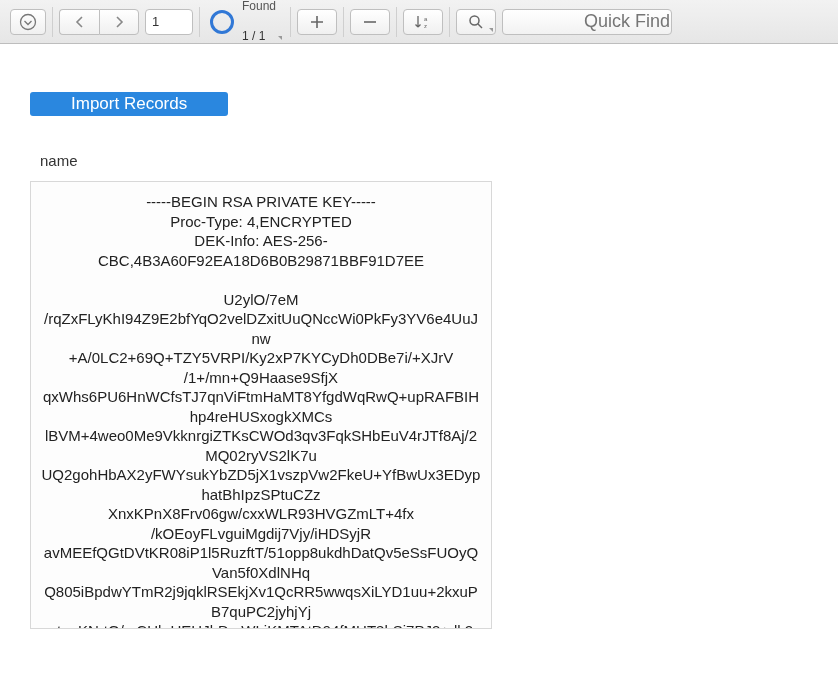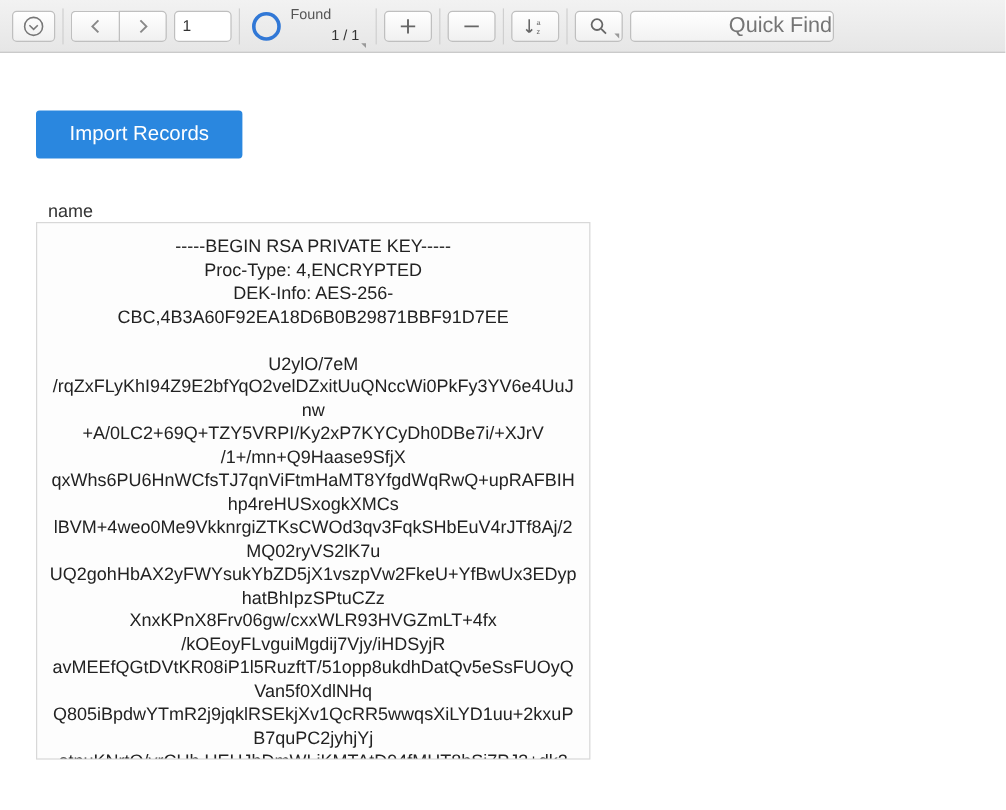--- a/index.html
+++ b/index.html
@@ -69,20 +69,21 @@
     }
     .ring {
       width: 24px;
       height: 24px;
       border: 3px solid #3178d6;
       border-radius: 50%;
       flex-shrink: 0;
     }
     .found-text {
       display: flex;
+      flex-direction: column;
       line-height: 1.1;
       font-size: 12px;
       color: #555;
     }
     .found-text .num {
       color: #333;
       margin-top: 17px;
     }
     .mini-tri {
       position: absolute;
@@ -121,32 +122,33 @@
       outline: none;
       text-align: center;
     }
     .content {
       padding: 20px 30px;
     }
     .import-btn {
       background: #2a87df;
       color: #ffffff;
       border: none;
-      padding: 0 28px;
-      height: 40px;
+      padding: 0 41px;
+      height: 24px;
       font-size: 17px;
       border-radius: 3px;
       cursor: pointer;
       margin-top: 28px;
       margin-bottom: 36px;
     }
     .field-label {
       font-size: 15px;
       color: #333;
       margin-left: 10px;
+      margin-bottom: 12px;
     }
     .text-block {
       width: 462px;
       height: 448px;
       border: 1px solid #d8d8d8;
       background: #fdfdfd;
       padding: 10px 10px;
       font-size: 15px;
       line-height: 1.3;
       color: #222;

